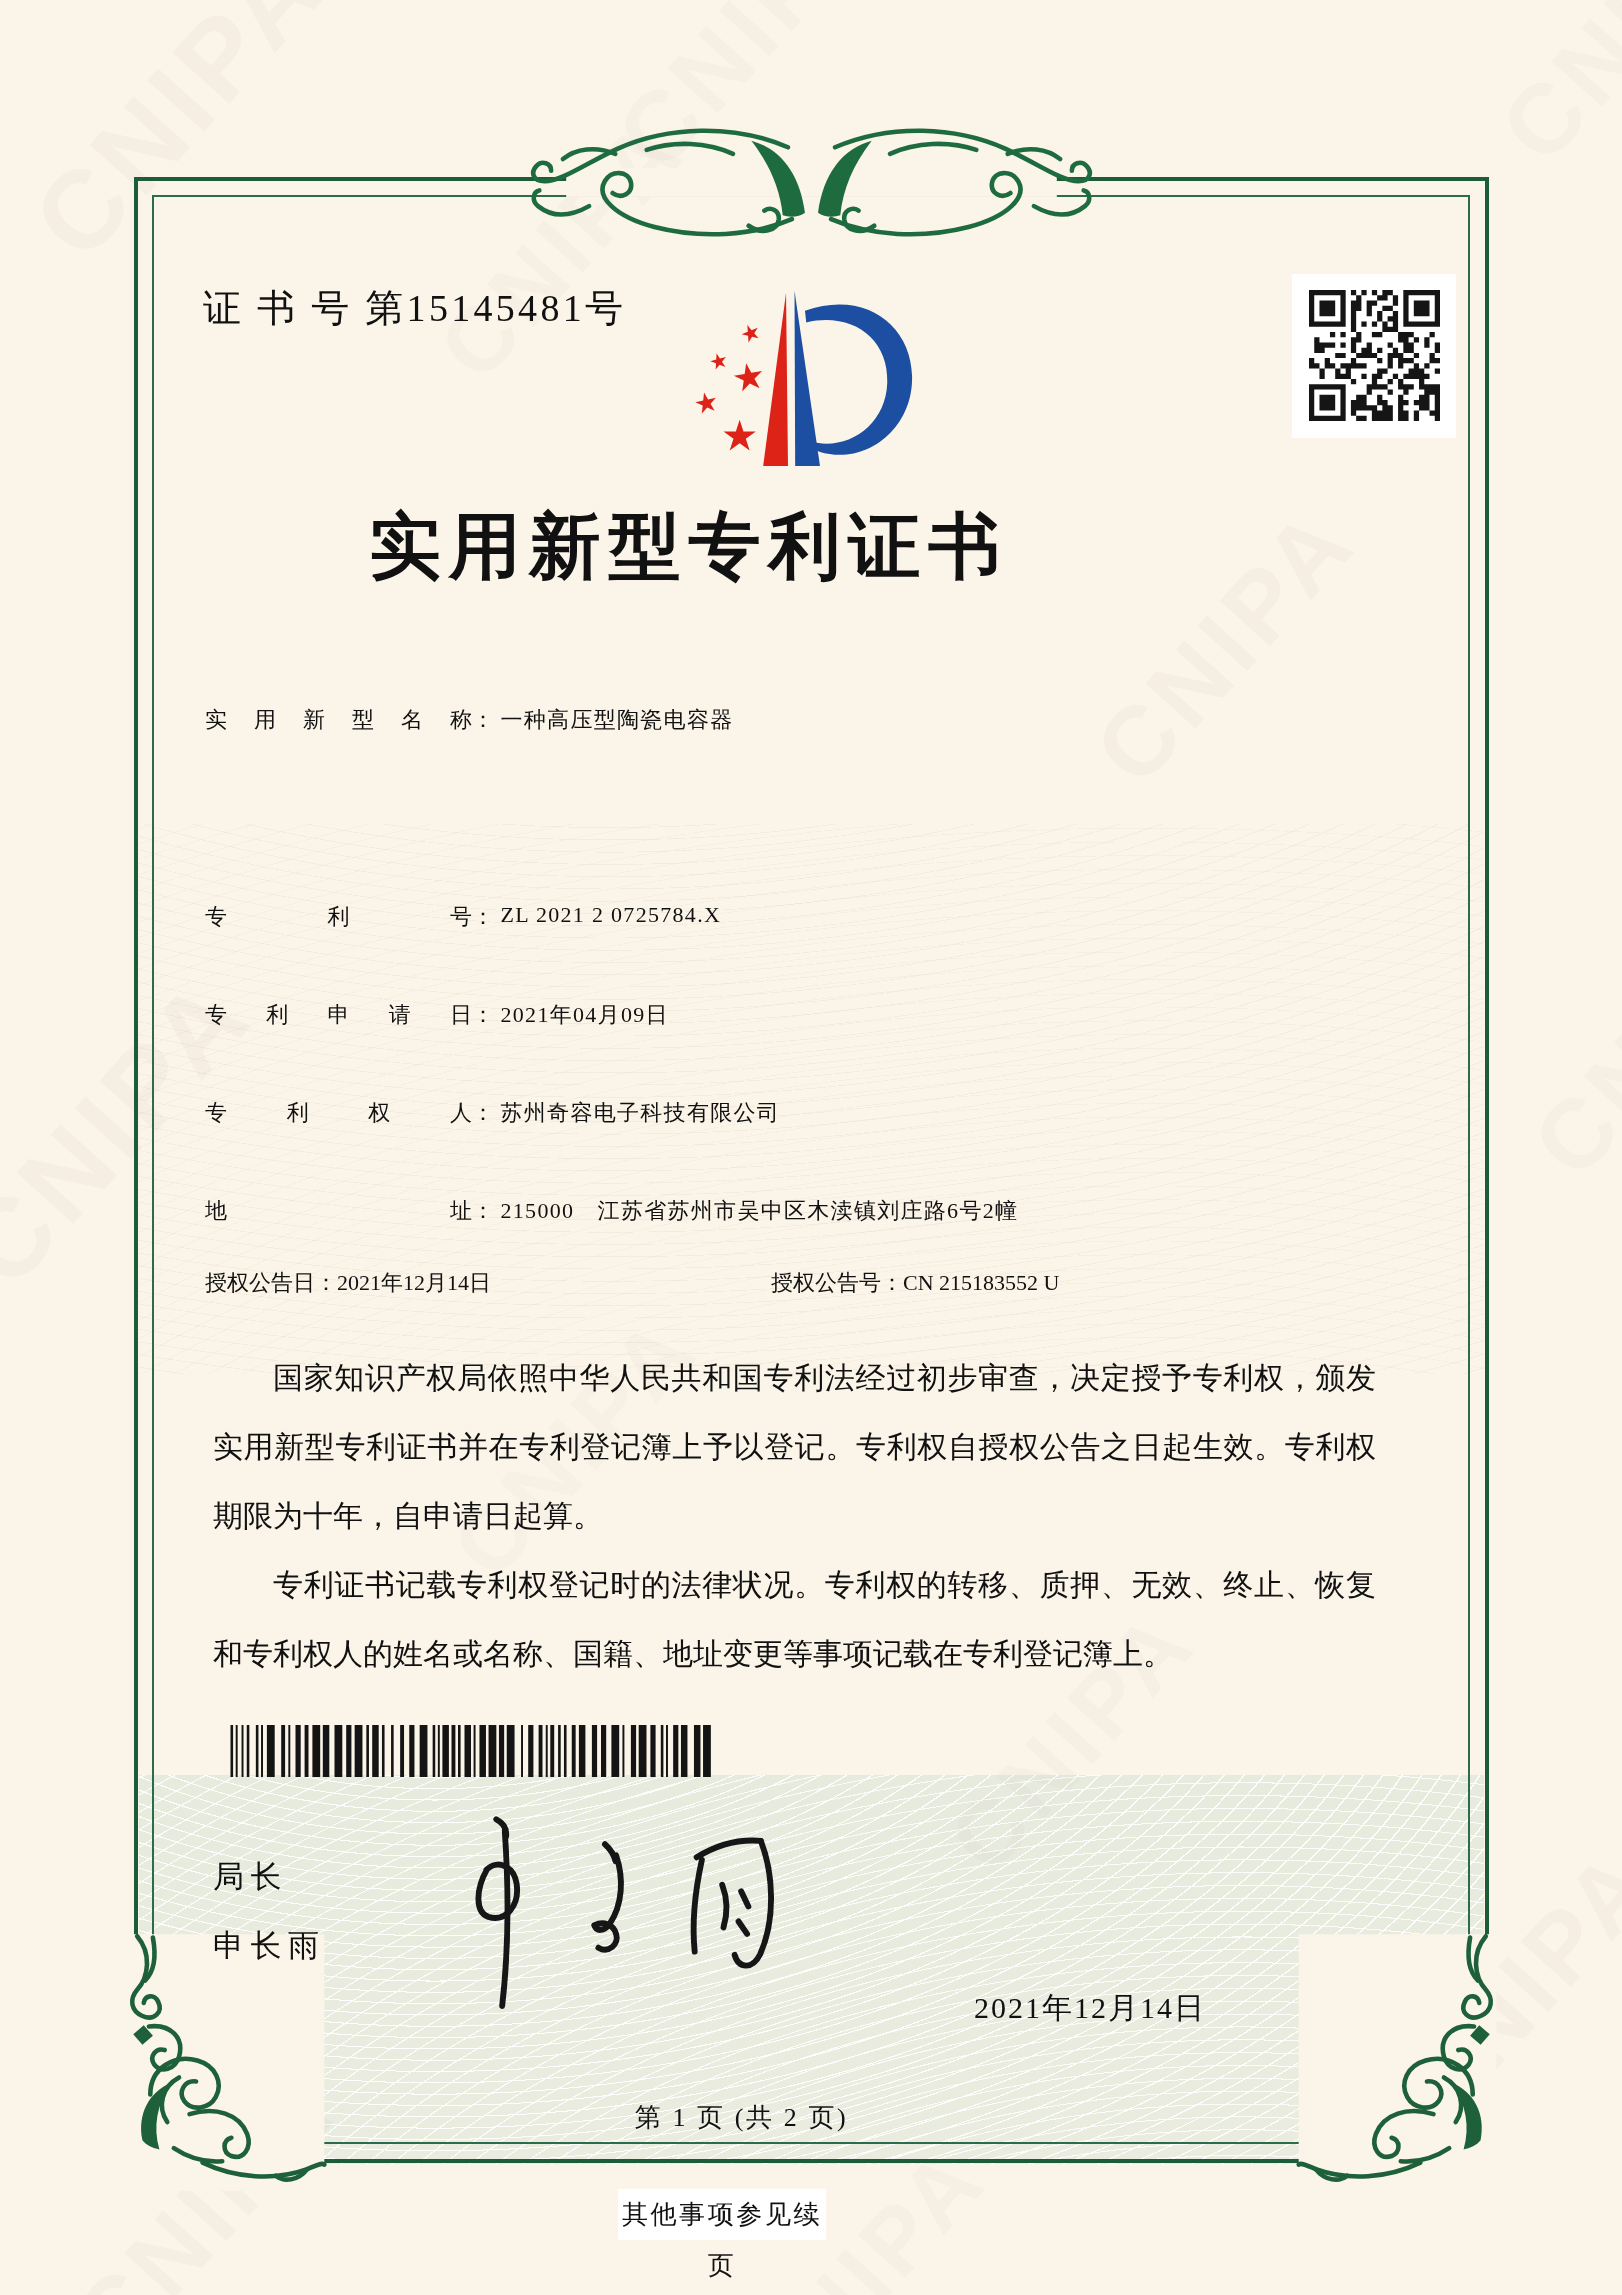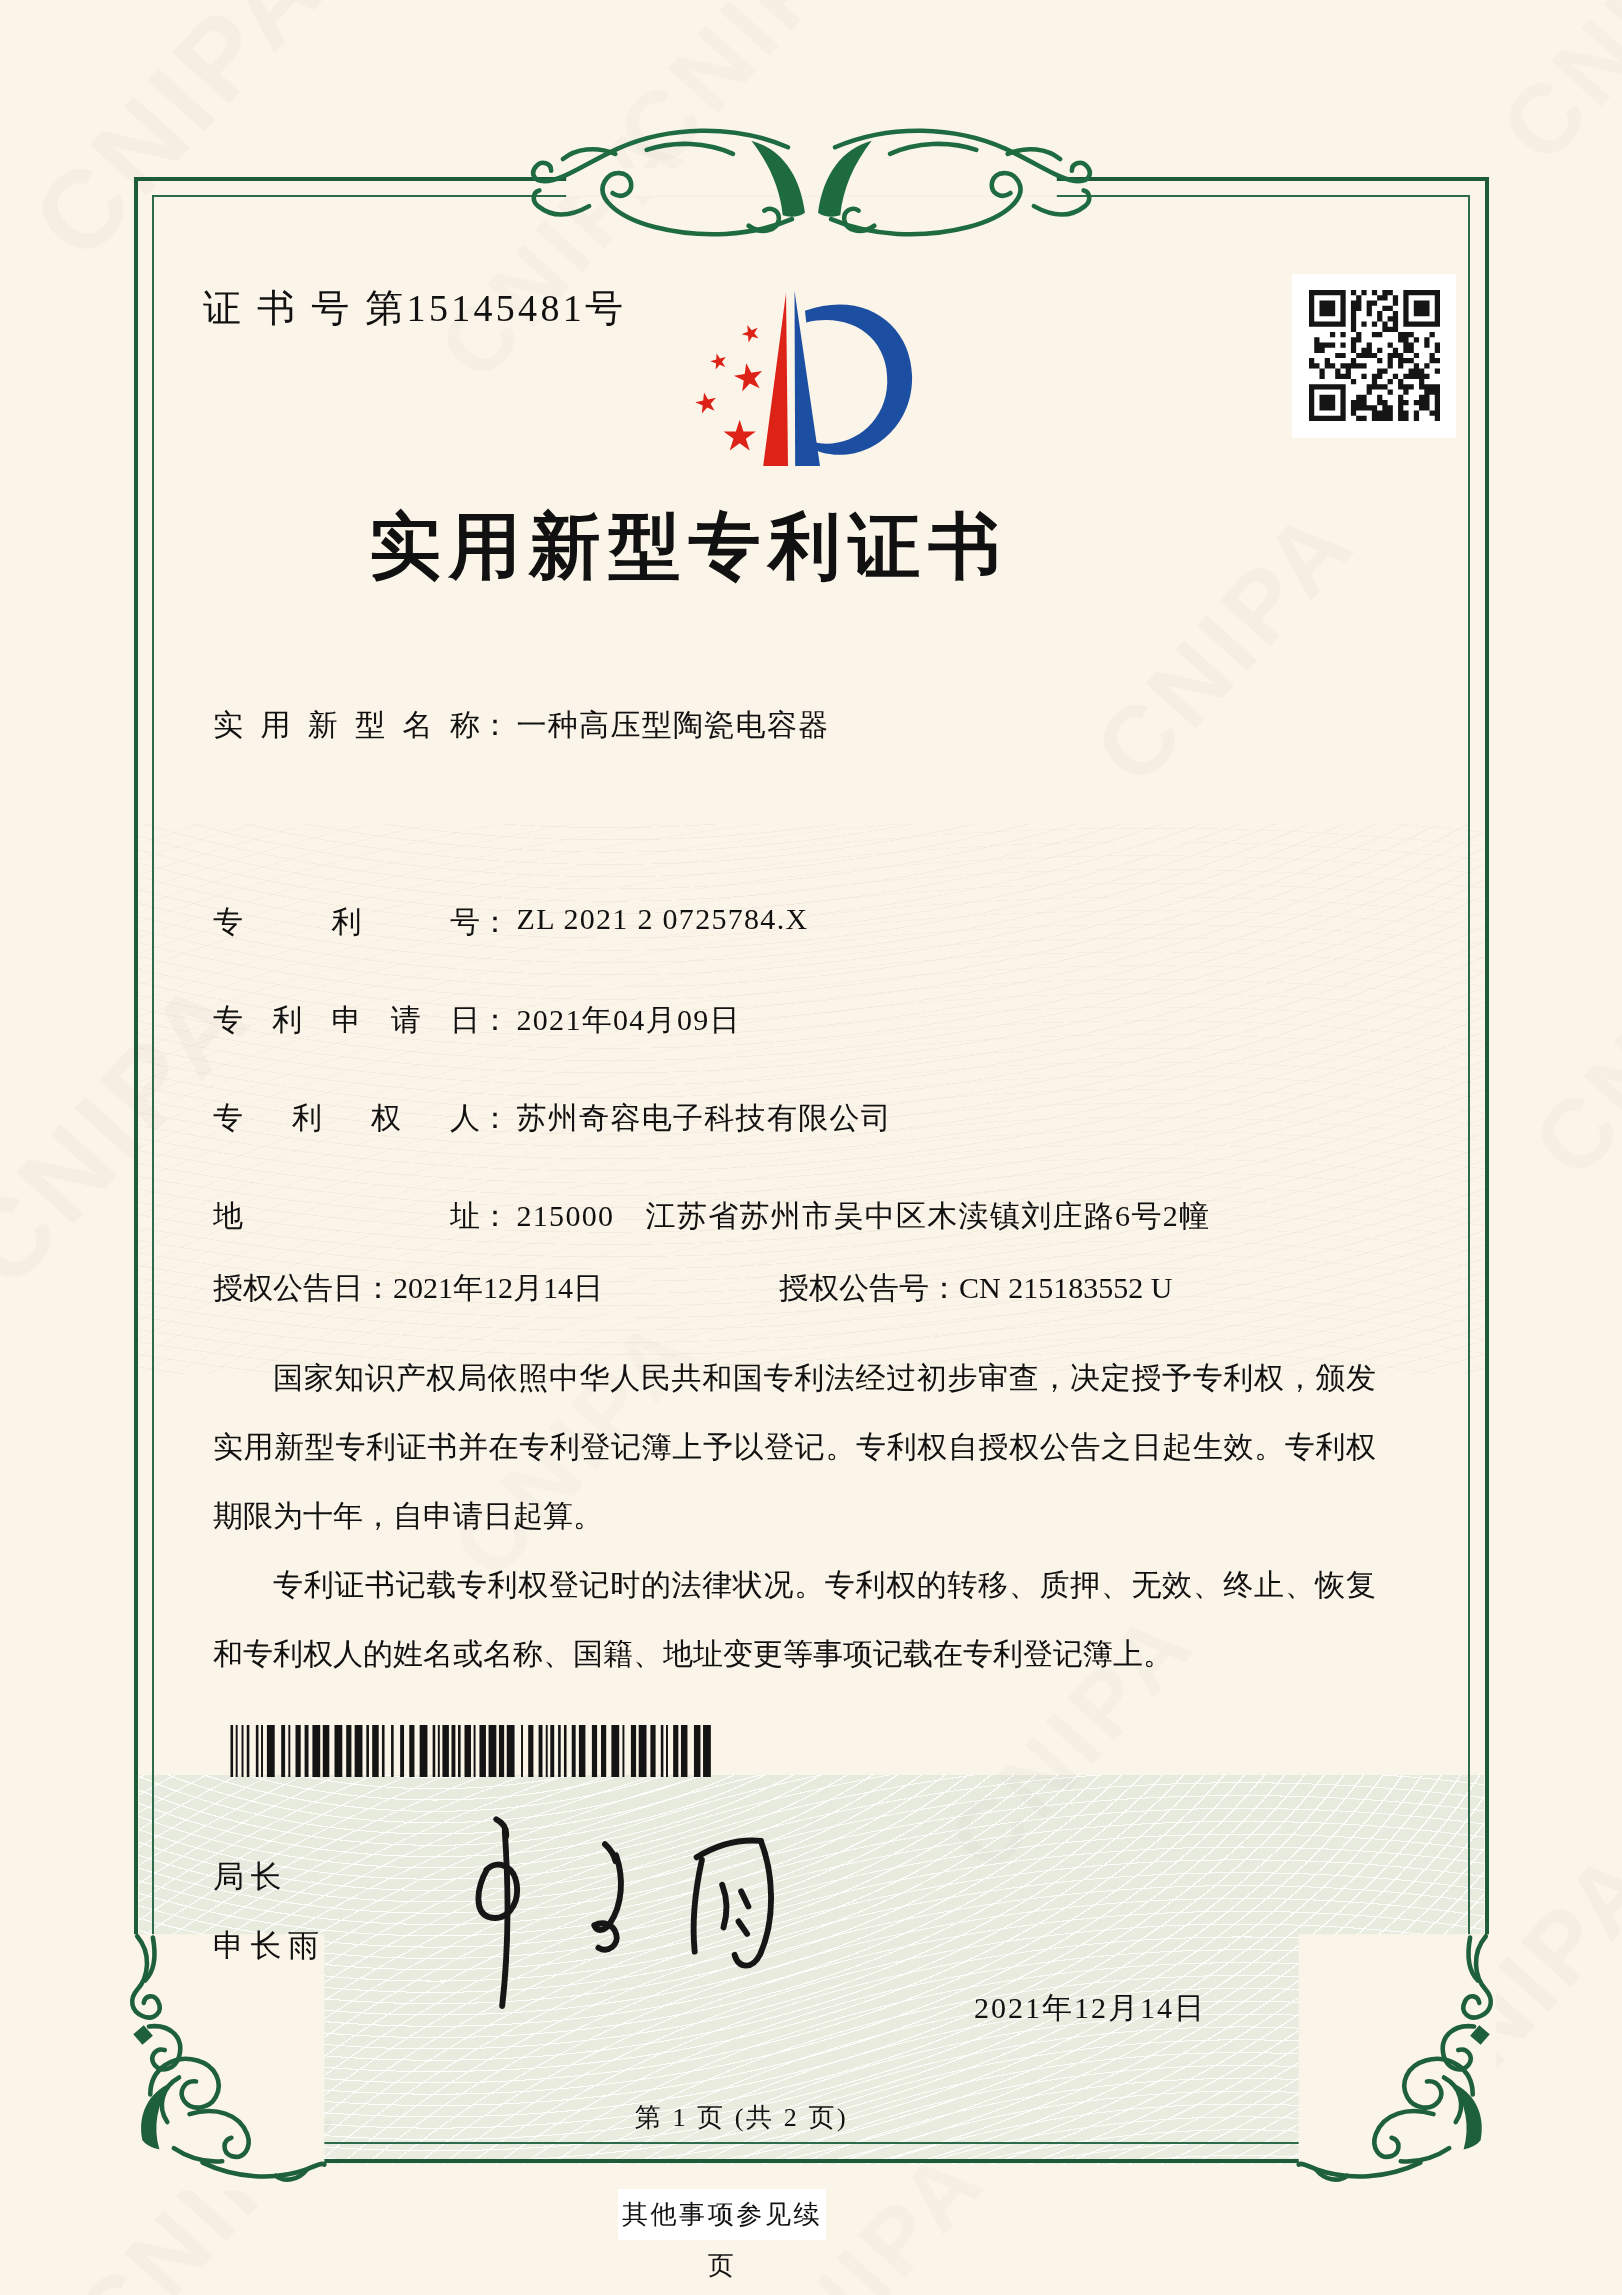--- a/index.html
+++ b/index.html
@@ -25,21 +25,21 @@
   .frame-inner{position:absolute;left:152px;top:195px;width:1318px;height:1949px;
       border:2px solid #2e6b4c;box-sizing:border-box;z-index:2;}
   .orn{position:absolute;z-index:3;}
   .flip{transform:scaleX(-1);}
   .certno{position:absolute;left:203px;top:283px;font-size:38px;letter-spacing:3.3px;z-index:5;}
   .logo{position:absolute;left:674px;top:278px;z-index:5;}
   .qrpanel{position:absolute;left:1292px;top:274px;width:164px;height:164px;background:#fff;z-index:4;}
   .qr{position:absolute;left:1309px;top:290px;z-index:5;}
   .title{position:absolute;left:0;width:1377px;top:499px;text-align:center;font-size:72px;
          font-weight:bold;letter-spacing:7.9px;z-index:5;}
-  .frow{position:absolute;left:213px;font-size:30px;white-space:nowrap;z-index:5;}
+  .frow{position:absolute;left:205px;font-size:22px;white-space:nowrap;z-index:5;}
   .flabel{display:inline-block;width:267px;text-align:justify;text-align-last:justify;vertical-align:top;}
   .fcolon{display:inline-block;vertical-align:top;}
   .fvalue{display:inline-block;letter-spacing:1.3px;vertical-align:top;margin-left:6.5px;}
   #r1{top:705px}#r2{top:804px}#r3{top:902px}#r4{top:1000px}#r5{top:1098px}#r6{top:1196px}
   #grant{top:1268px}
   .g2{position:absolute;left:566px;white-space:nowrap;}
   .paras{position:absolute;left:213px;top:1343px;width:1163px;z-index:5;font-size:30px;
          line-height:69px;text-align:justify;}
   .paras p{margin:0;text-indent:2em;}
   .barcode{position:absolute;left:229px;top:1725px;z-index:5;}

